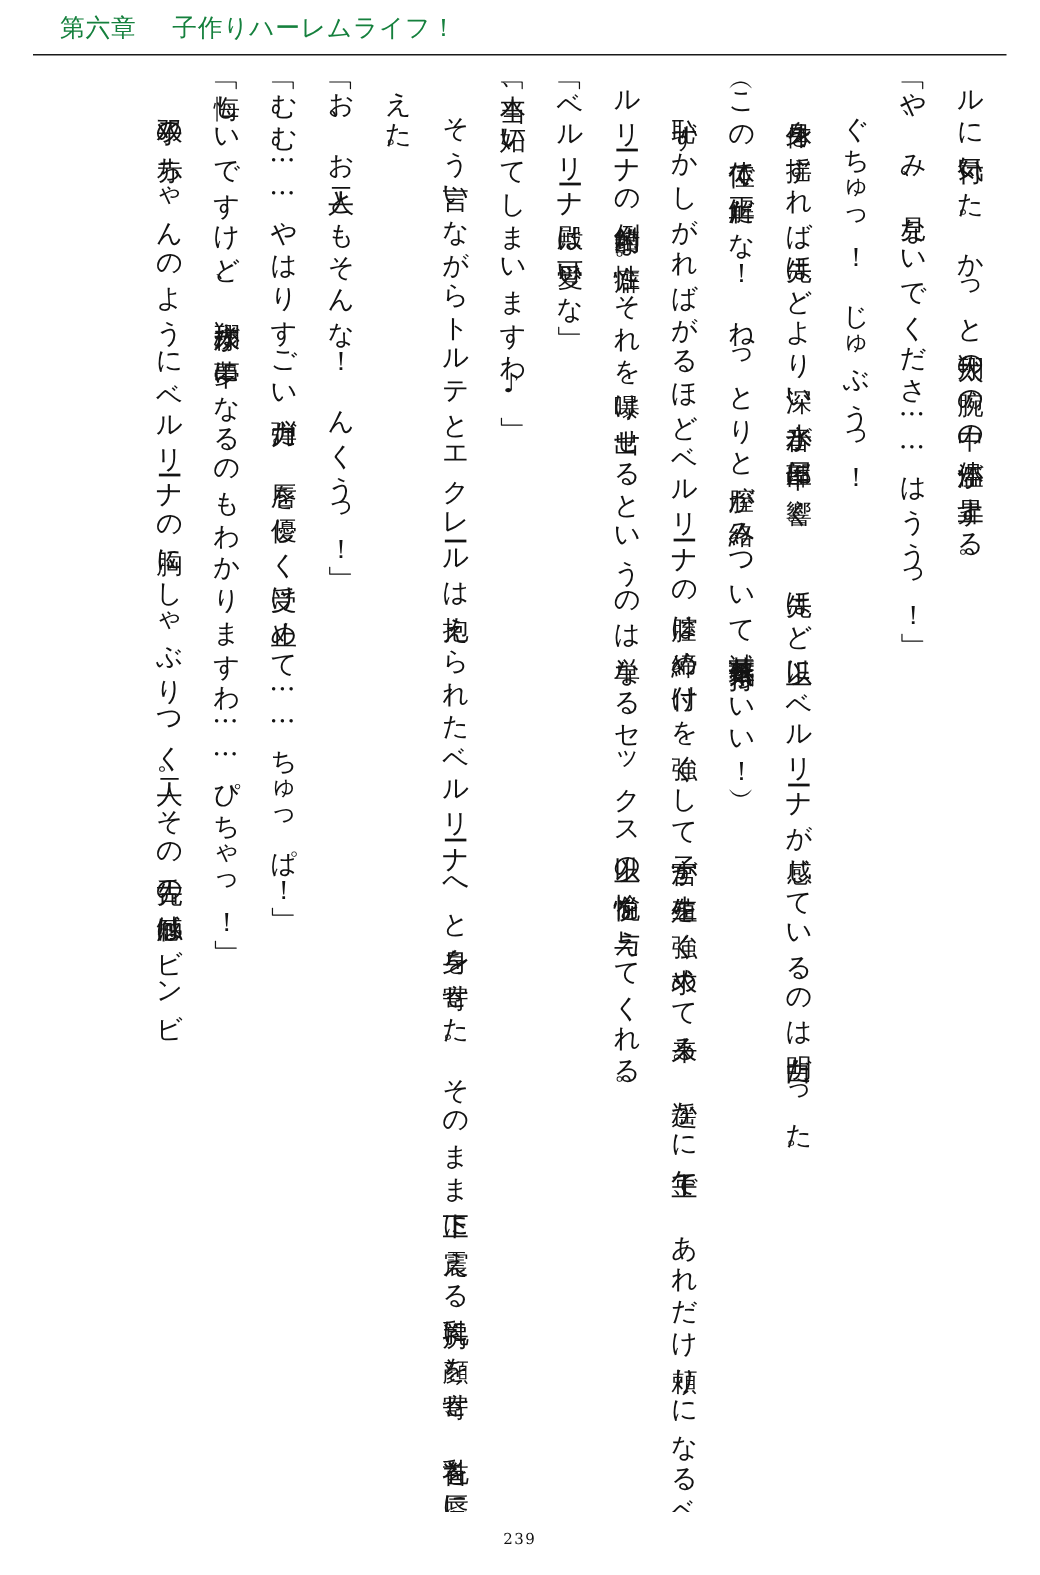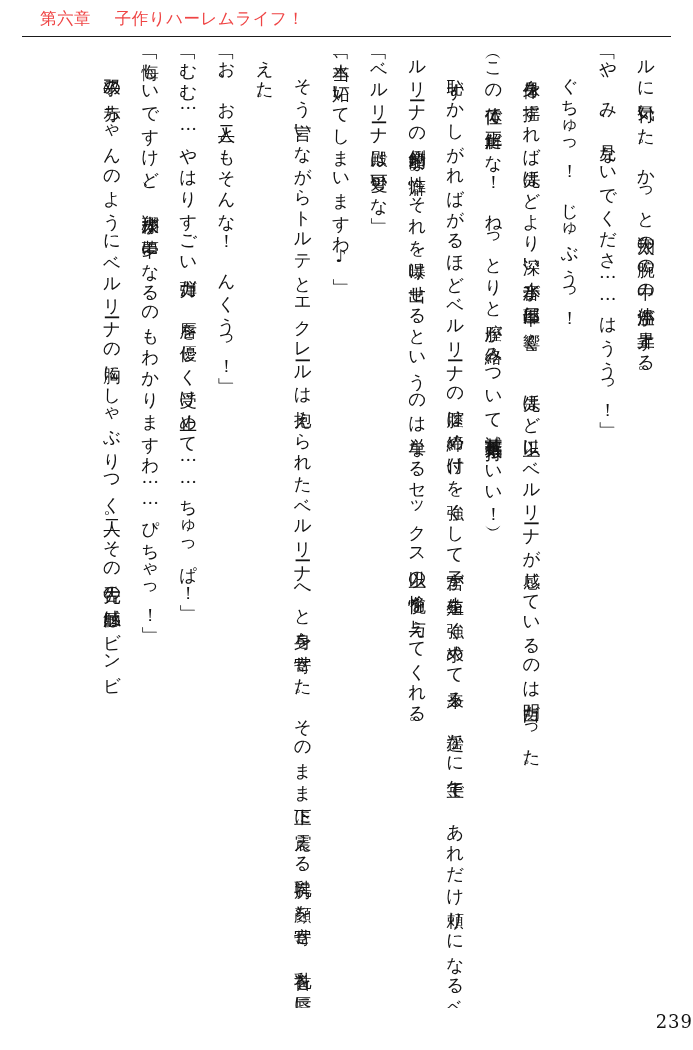--- a/index.html
+++ b/index.html
@@ -26,21 +26,21 @@
 
   
   .header {
     position: absolute;
     top: 8px;
     left: 40px;
     right: 40px;
     height: 30px;
     font-size: 16.5px;
     letter-spacing: 0.5px;
-    color: #ef4444;
+    color: #15803d;
     white-space: nowrap;
   }
   .header .chapter-num {
     display: inline;
   }
   .header .chapter-title {
     display: inline;
     margin-left: 18px;
   }
   .header-rule {
@@ -78,22 +78,22 @@
   .body-text p.indent {
     text-indent: 1em;
   }
 
   
   .page-number {
     position: absolute;
     bottom: 18px;
     left: 0;
     width: 693px;
-    text-align: right;
-    font-size: 18px;
+    text-align: center;
+    font-size: 10px;
     color: #111111;
     letter-spacing: 1px;
   }
 </style>
 </head>
 <body>
 
 <div class="page">
 
   <div class="header">

